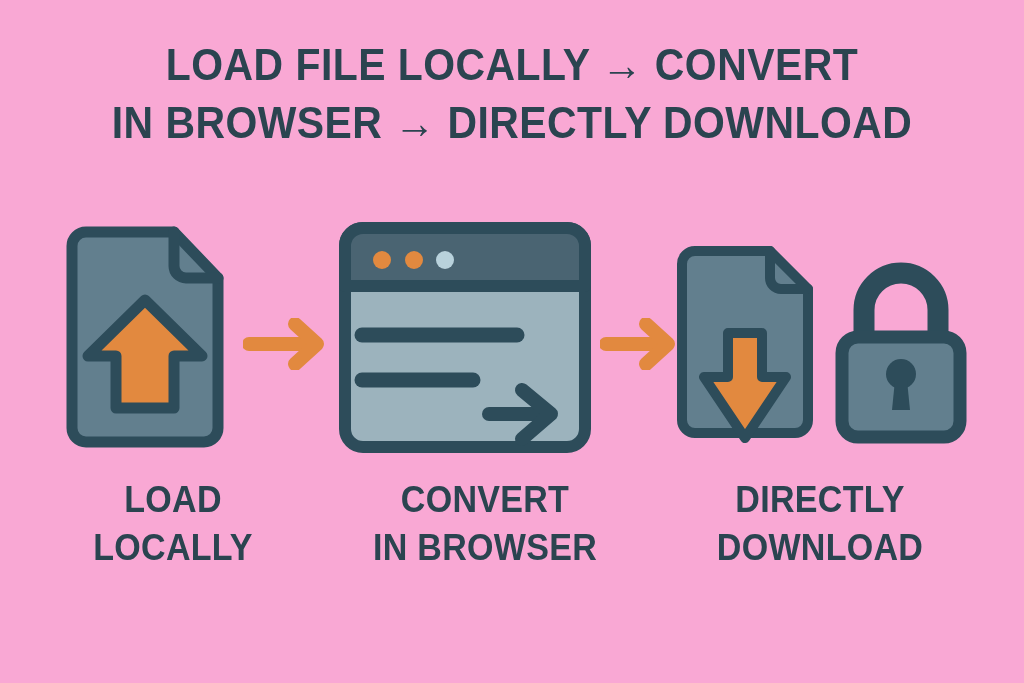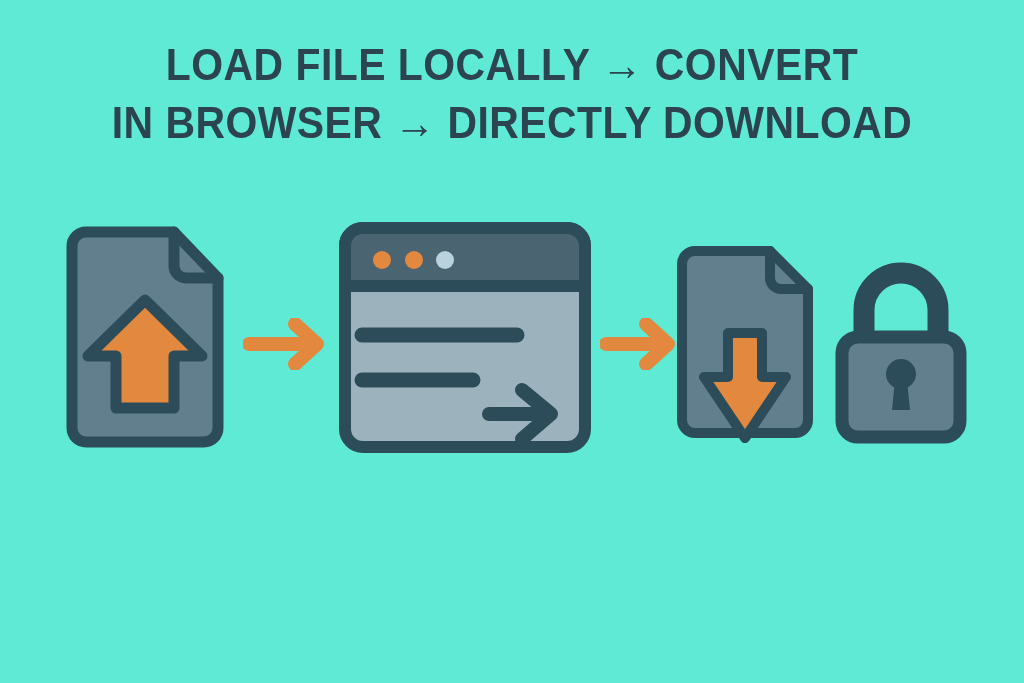--- a/index.html
+++ b/index.html
@@ -10,21 +10,21 @@
     width: 1024px;
     height: 683px;
     background: #fdf8ef;
     font-family: "Liberation Sans", sans-serif;
     overflow: hidden;
   }
   .canvas {
     position: relative;
     width: 1024px;
     height: 683px;
-    background: #5eead4;
+    background: #f9a8d4;
   }
 
   
   .heading {
     position: absolute;
     left: 0;
     top: 36px;
     width: 1024px;
     text-align: center;
     color: #2b4450;
@@ -141,14 +141,28 @@
 
         <path d="M196 105 V72 a37 37 0 0 1 74 0 V105" fill="none" stroke="#2d4c5a" stroke-width="21" stroke-linecap="butt"></path>
         <rect x="174" y="99" width="118" height="100" rx="16" ry="16" fill="#627f8e" stroke="#2d4c5a" stroke-width="13"></rect>
         <circle cx="233" cy="136" r="15" fill="#2d4c5a"></circle>
         <path d="M227 142 h12 l3 30 h-18 Z" fill="#2d4c5a"></path>
       </svg>
     </div>
 
   </div>
 
+  <div class="captions">
+    <div class="caption cap-1">
+      <span>LOAD</span>
+      <span>LOCALLY</span>
+    </div>
+    <div class="caption cap-2">
+      <span>CONVERT</span>
+      <span>IN BROWSER</span>
+    </div>
+    <div class="caption cap-3">
+      <span>DIRECTLY</span>
+      <span>DOWNLOAD</span>
+    </div>
+  </div>
 
 </div>
 
 </body></html>

